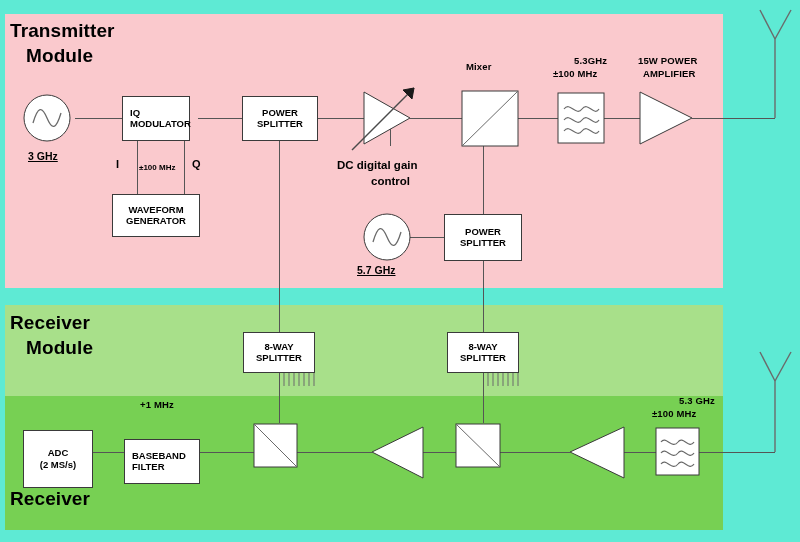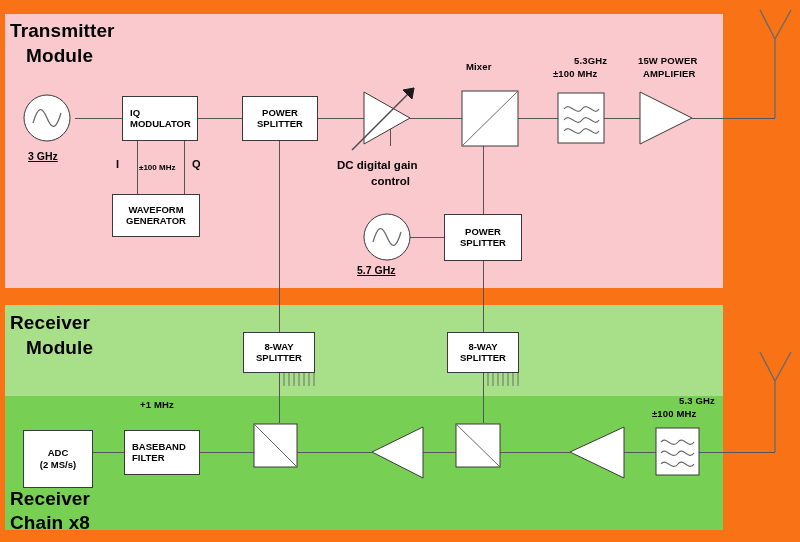--- a/index.html
+++ b/index.html
@@ -4,21 +4,21 @@
 <style>
   html, body {
     margin: 0;
     padding: 0;
     background: #ffffff;
   }
   #canvas {
     position: relative;
     width: 800px;
     height: 542px;
-    background: #f97316;
+    background: #5eead4;
     font-family: "Liberation Sans", sans-serif;
     overflow: hidden;
   }
   
   .region {
     position: absolute;
   }
   #tx-region   { left: 5px;  top: 14px;  width: 718px; height: 274px; background: #fac9cd; }
   #rx-region-light { left: 5px;  top: 305px; width: 718px; height: 92px;  background: #a8e08a; }
   #rx-region-dark  { left: 5px;  top: 396px; width: 718px; height: 134px; background: #77d053; }
@@ -108,21 +108,20 @@
   <div class="region" id="rx-region-light"></div>
   <div class="region" id="rx-region-dark"></div>
 
   <div class="lbl title" style="left:10px; top:20px;">Transmitter</div>
   <div class="lbl title" style="left:26px; top:45px;">Module</div>
 
   <div class="lbl title" style="left:10px; top:312px;">Receiver</div>
   <div class="lbl title" style="left:26px; top:337px;">Module</div>
 
   <div class="lbl title" style="left:10px; top:488px;">Receiver</div>
-  <div class="lbl title" style="left:10px; top:512px;">Chain x8</div>
 
   <div class="wire h" style="left:75px;  top:118px; width:47px;"></div>
 
   <div class="wire h" style="left:198px; top:118px; width:44px;"></div>
 
   <div class="wire h" style="left:318px; top:118px; width:46px;"></div>
 
   <div class="wire h" style="left:410px; top:118px; width:52px;"></div>
 
   <div class="wire h" style="left:518px; top:118px; width:40px;"></div>
@@ -137,21 +136,21 @@
   <div class="wire v" style="left:279px; top:136px; height:196px;"></div>
 
   <div class="wire v" style="left:390px; top:118px; height:28px;"></div>
 
   <div class="wire h" style="left:410px; top:237px; width:34px;"></div>
 
   <div class="wire v" style="left:483px; top:146px; height:68px;"></div>
 
   <div class="wire v" style="left:483px; top:261px; height:71px;"></div>
 
-  <div class="box" style="left:122px; top:96px; width:76px; height:45px;">
+  <div class="box" style="left:122px; top:96px; width:68px; height:45px;">
     <div class="txt">IQ
 MODULATOR</div>
   </div>
 
   <div class="box center" style="left:242px; top:96px; width:76px; height:45px;">
     <div class="txt">POWER
 SPLITTER</div>
   </div>
 
   <div class="box center" style="left:112px; top:194px; width:88px; height:43px;">
@@ -209,21 +208,21 @@
   <div class="box center" style="left:447px; top:332px; width:72px; height:41px;">
     <div class="txt">8-WAY
 SPLITTER</div>
   </div>
 
   <div class="box center" style="left:23px; top:430px; width:70px; height:58px;">
     <div class="txt">ADC
 (2 MS/s)</div>
   </div>
 
-  <div class="box" style="left:124px; top:430px; width:76px; height:45px;">
+  <div class="box" style="left:124px; top:439px; width:76px; height:45px;">
     <div class="txt">BASEBAND
 FILTER</div>
   </div>
 
   <div class="lbl ann" style="left:140px; top:400px;">+1 MHz</div>
 
   <div class="lbl ann" style="left:655px; top:396px;padding-left:24px;">5.3 GHz</div>
   <div class="lbl ann" style="left:652px; top:409px;">±100 MHz</div>
 
   <svg class="ov" viewBox="0 0 800 542">

